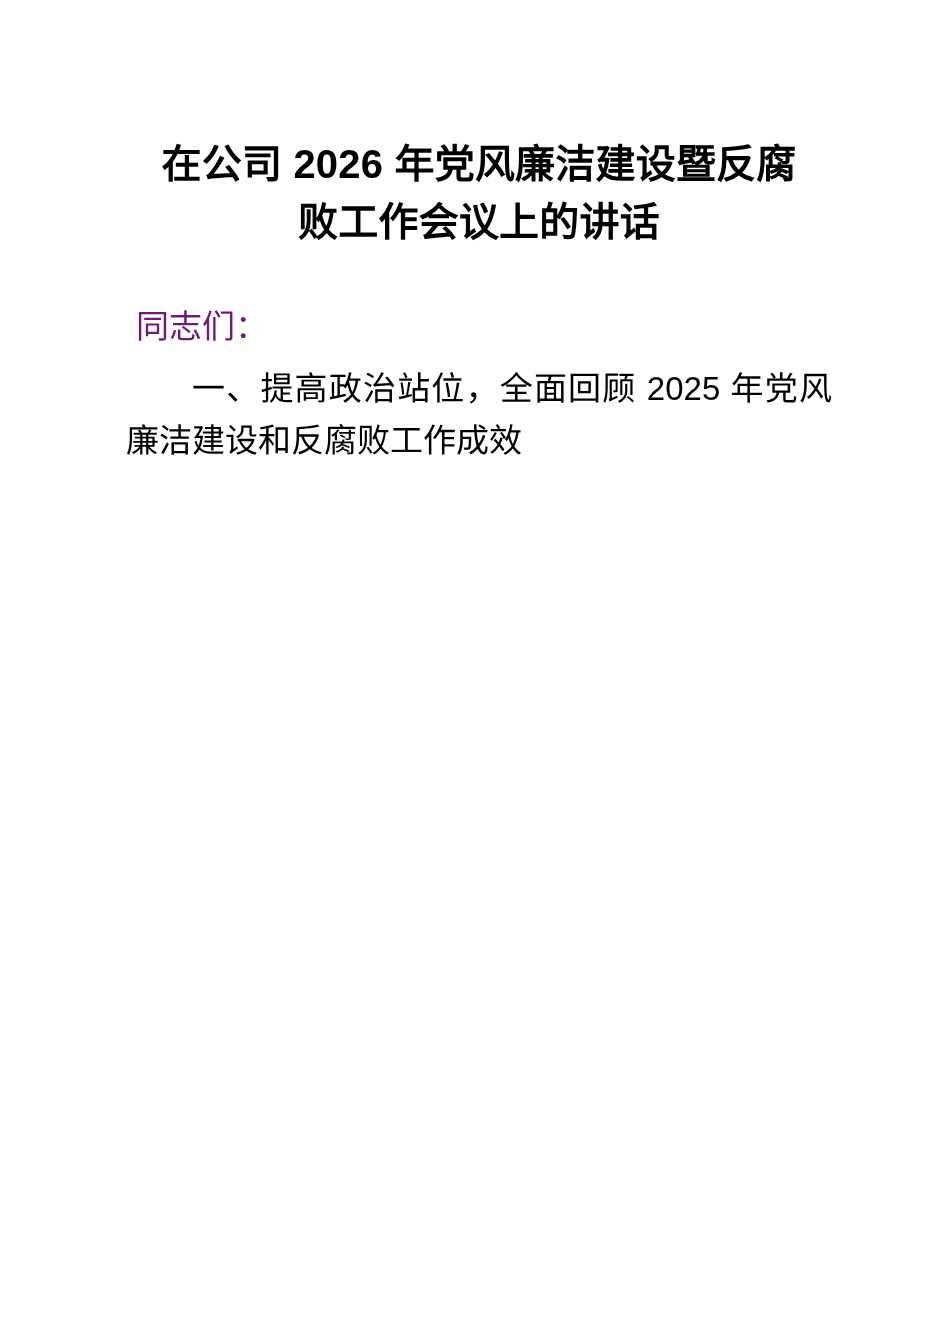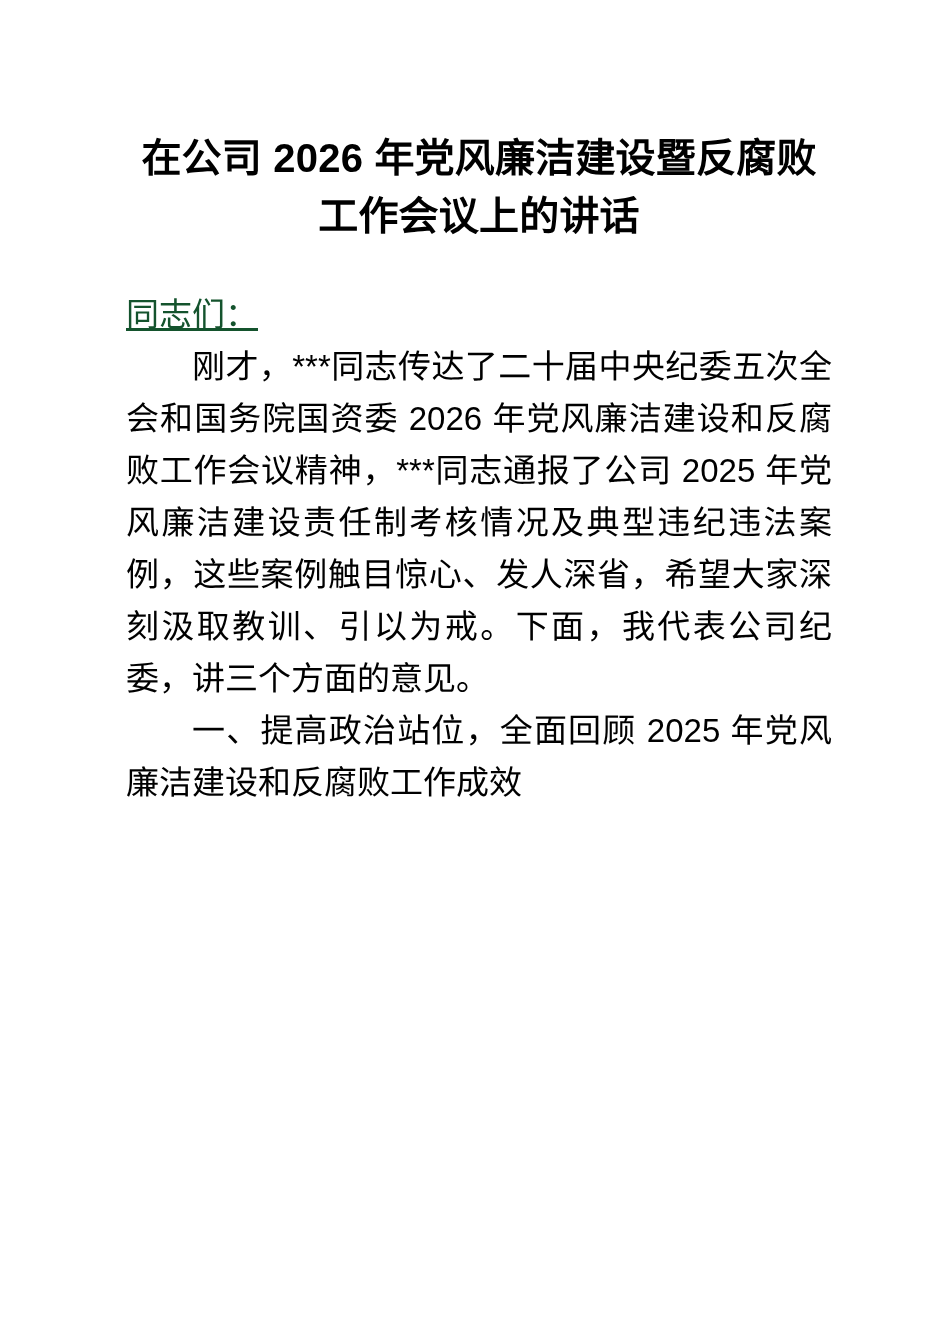--- a/index.html
+++ b/index.html
@@ -18,38 +18,37 @@
     font-family: "Liberation Sans", "DejaVu Sans", sans-serif;
     color: #000000;
   }
   .content {
     position: absolute;
     left: 126px;
     top: 0;
     width: 706px;
   }
   .doc-title {
-    margin: 10px;
+    margin: 16px;
     padding-top: 119px;
     font-size: 40px;
     line-height: 58px;
     font-weight: bold;
     text-align: center;
     letter-spacing: 0.2px;
     color: #000000;
   }
   .salutation {
-    margin: 0;
+    margin: 10px;
     padding-top: 34px;
     font-size: 33px;
     line-height: 52px;
     text-align: justify;
     text-align-last: left;
-    color: #14532d;
-    text-decoration: underline;
+    color: #701a75;
   }
   .body-para {
     margin: 0;
     font-size: 33px;
     line-height: 52px;
     text-indent: 66px;
     text-align: justify;
     text-align-last: left;
     color: #000000;
   }
@@ -67,18 +66,17 @@
 <body>
 
 <div class="page">
   <div class="content">
 
     <h1 class="doc-title">在公司 2026 年党风廉洁建设暨反腐败工作会议上的讲话</h1>
 
     <p class="salutation">同志们：</p>
 
 
-    <p class="body-para">刚才，***同志传达了二十届中央纪委五次全会和国务院国资委 2026 年党风廉洁建设和反腐败工作会议精神，***同志通报了公司 2025 年党风廉洁建设责任制考核情况及典型违纪违法案例，这些案例触目惊心、发人深省，希望大家深刻汲取教训、引以为戒。下面，我代表公司纪委，讲三个方面的意见。</p>
 
     <p class="section-heading">一、提高政治站位，全面回顾 2025 年党风廉洁建设和反腐败工作成效</p>
 
   </div>
 </div>
 
 </body></html>

